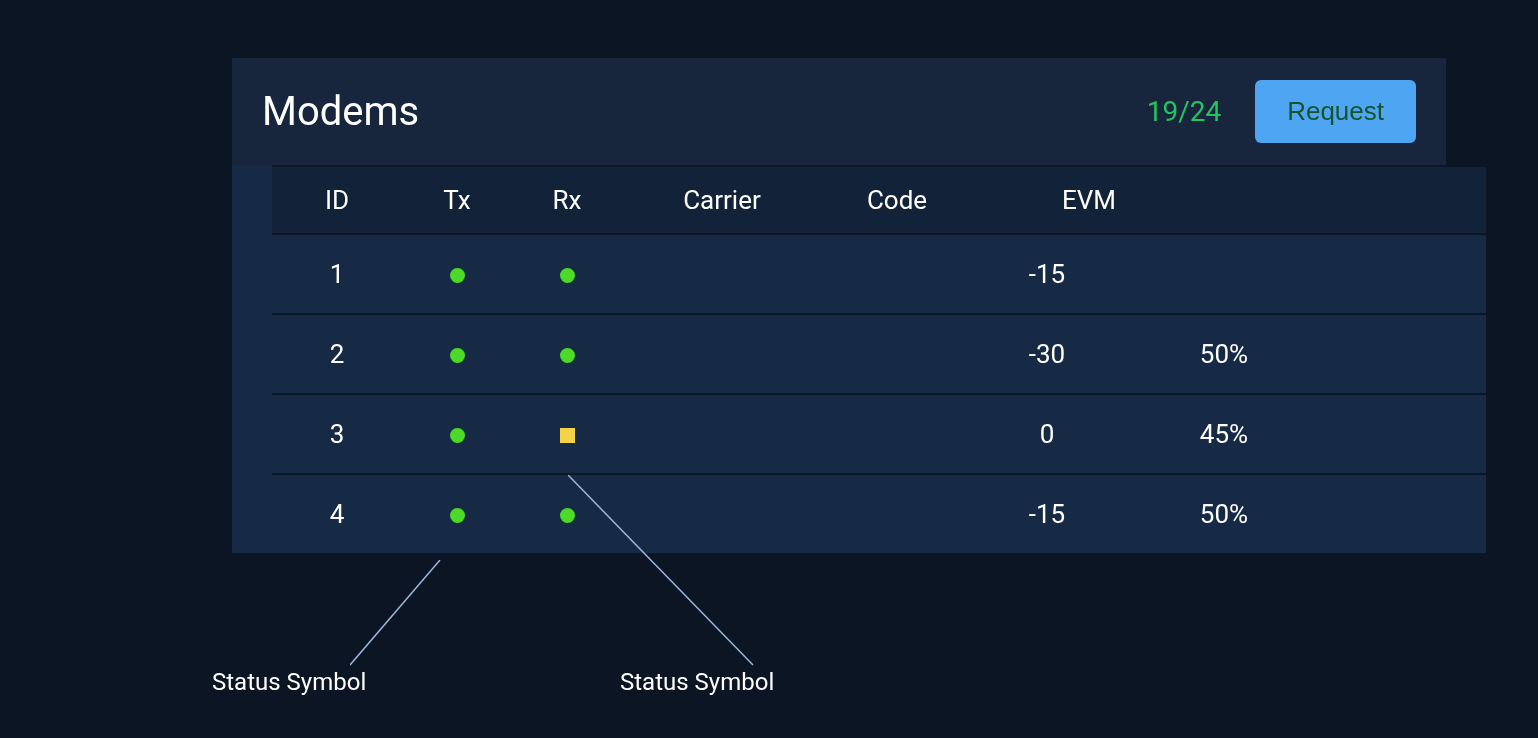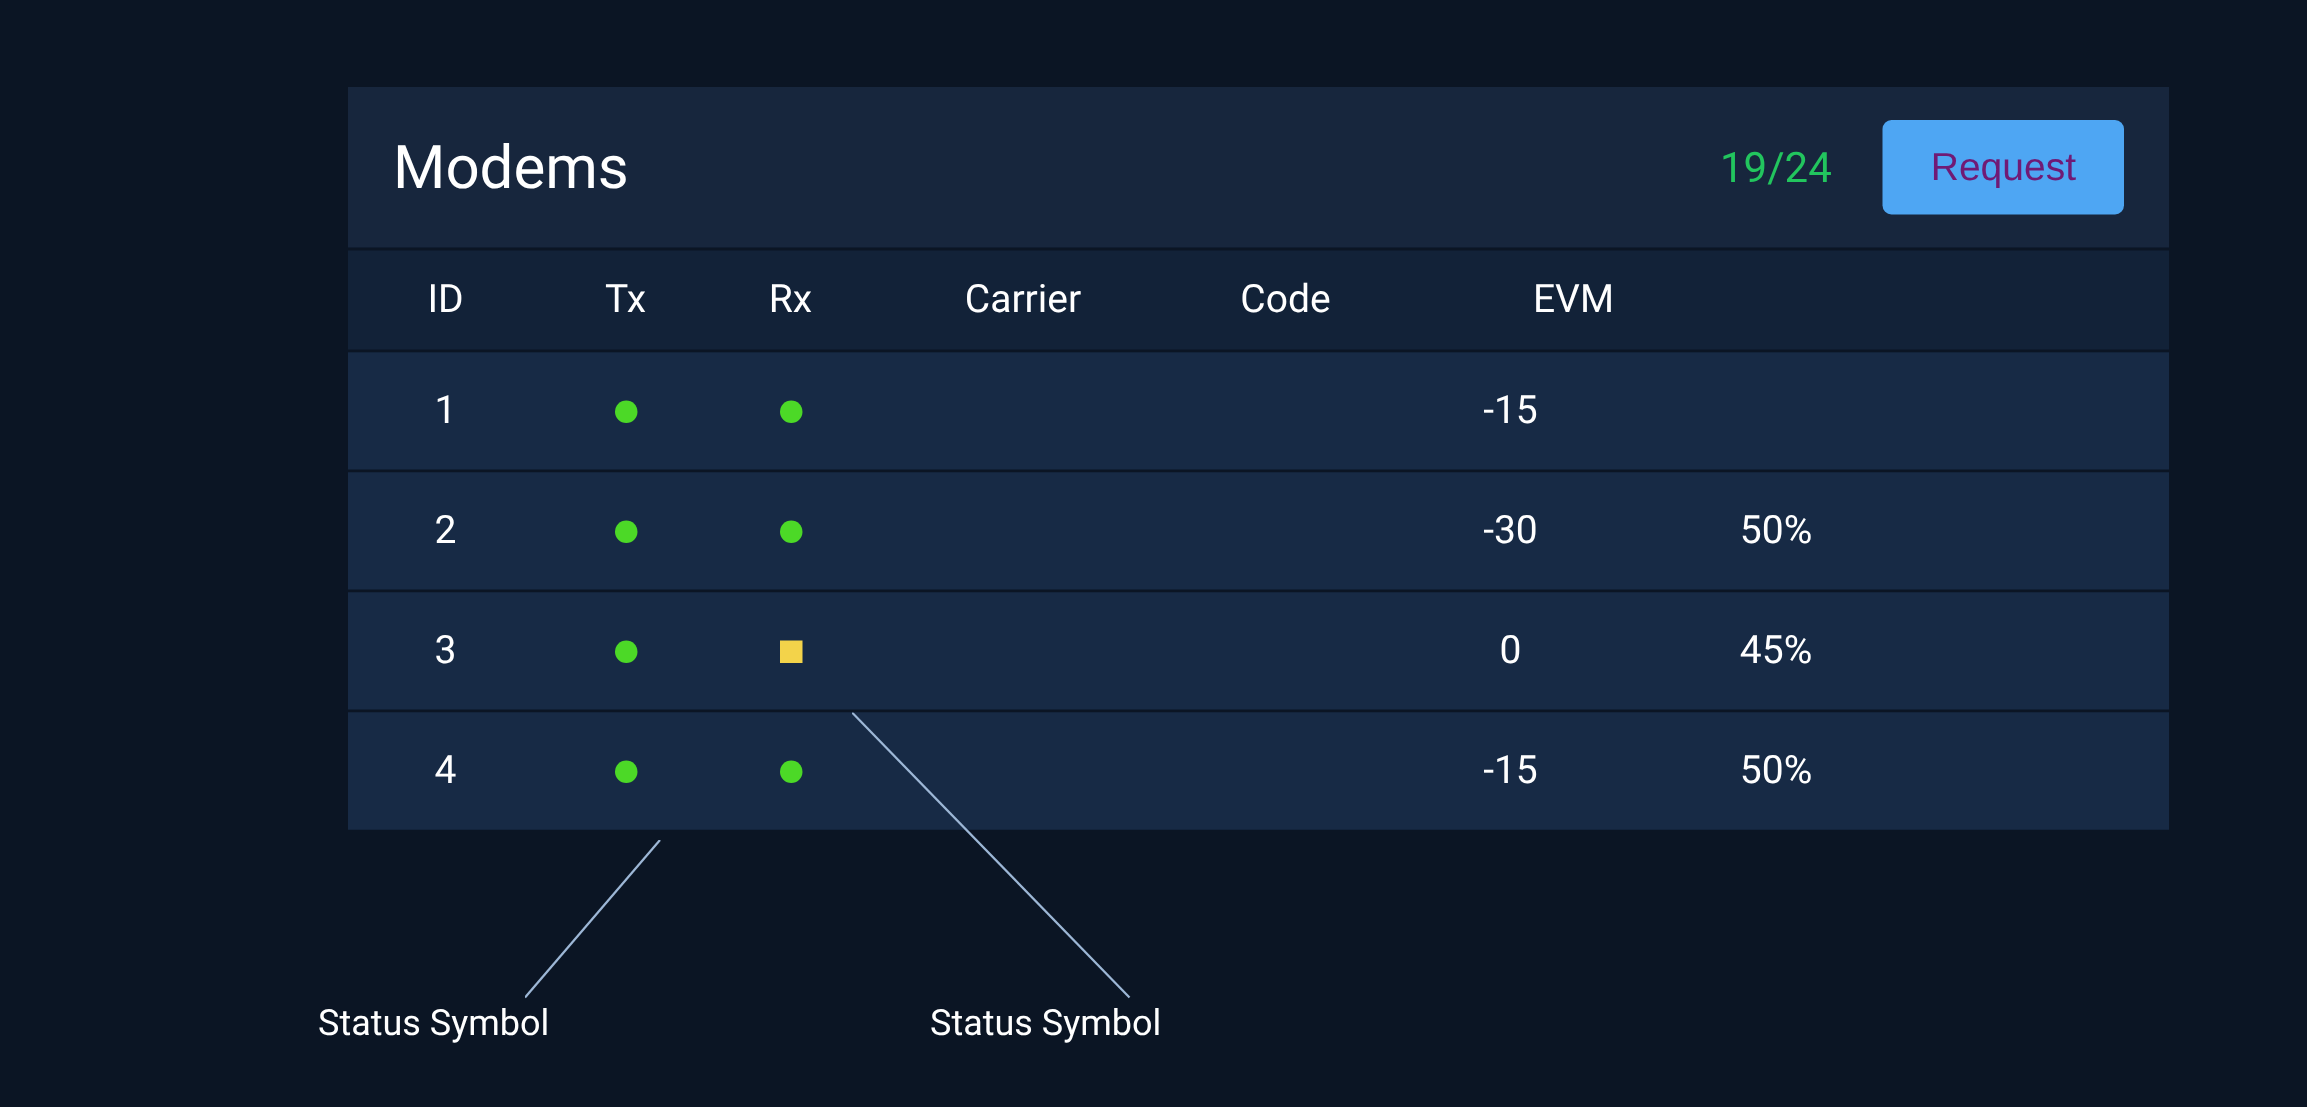--- a/index.html
+++ b/index.html
@@ -34,30 +34,31 @@
       color: #ffffff;
       flex: 1;
     }
     .counter {
       font-size: 28px;
       color: #22c55e;
       margin-right: 34px;
     }
     .request-btn {
       background-color: #4ea6f3;
-      color: #701a75;
+      color: #14532d;
       border: none;
       border-radius: 6px;
       padding: 16px 32px;
       font-size: 26px;
       font-weight: 400;
       cursor: pointer;
     }
     .table-wrap {
       width: 100%;
+      margin-left: 40px;
     }
     .table-header {
       display: flex;
       background-color: #122238;
       border-top: 2px solid #0b1524;
       border-bottom: 2px solid #0b1524;
       padding: 18px 0;
     }
     .col {
       font-size: 26px;

